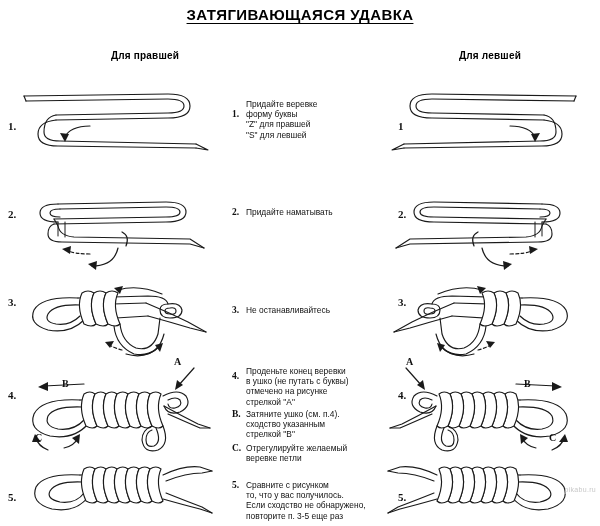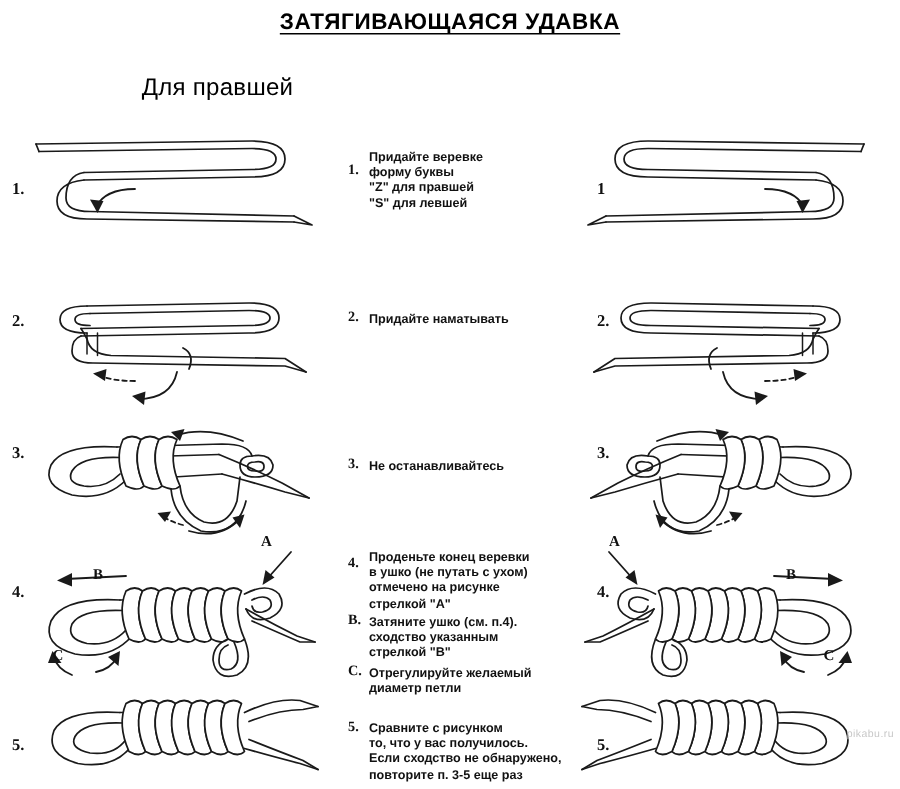--- a/index.html
+++ b/index.html
@@ -34,22 +34,22 @@
     font-weight: bold;
     letter-spacing: 0.4px;
     text-decoration: underline;
     text-underline-offset: 3px;
   }
 
   
   .col-head {
     position: absolute;
     top: 50px;
-    font-size: 16px;
-    font-weight: normal;
+    font-size: 10px;
+    font-weight: bold;
     letter-spacing: 0.2px;
   }
   .col-head.left  { left: 55px;  width: 180px; text-align: center; }
   .col-head.right { left: 400px; width: 180px; text-align: center; }
 
   
   .stepnum {
     position: absolute;
     font-family: "Liberation Serif", serif;
     font-size: 11px;
@@ -72,21 +72,20 @@
     position: absolute;
     left: 0px;
     font-family: "Liberation Serif", serif;
     font-weight: bold;
     font-size: 9.5px;
   }
   .instr .body {
     display: block;
     margin-left: 14px;
     white-space: pre-line;
-    font-weight: bold;
   }
 
   
   .dia {
     position: absolute;
   }
   .dia svg { display: block; overflow: visible; }
 
   .rope {
     fill: none;
@@ -143,20 +142,21 @@
   }
 </style>
 </head>
 <body>
 
 <div class="page">
 
   <div class="title">ЗАТЯГИВАЮЩАЯСЯ УДАВКА</div>
 
   <div class="col-head left">Для правшей</div>
+  <div class="col-head right">Для левшей</div>
 
   <div class="stepnum l" style="top:120px">1.</div>
   <div class="stepnum l" style="top:208px">2.</div>
   <div class="stepnum l" style="top:296px">3.</div>
   <div class="stepnum l" style="top:389px">4.</div>
   <div class="stepnum l" style="top:491px">5.</div>
 
   <div class="stepnum r" style="top:120px">1</div>
   <div class="stepnum r" style="top:208px">2.</div>
   <div class="stepnum r" style="top:296px">3.</div>
@@ -177,36 +177,36 @@
   </div>
 
   <div class="instr" style="top:305px">
     <span class="marker" style="top:0px">3.</span>
     <span class="body">Не останавливайтесь</span>
   </div>
 
   <div class="instr" style="top:366px">
     <span class="marker" style="top:5px">4.</span>
     <span class="body">Проденьте конец веревки
-в ушко (не путать с ухом)
+в ушко (не путать с буквы)
 отмечено на рисунке
 стрелкой "А"</span>
   </div>
 
   <div class="instr" style="top:409px">
     <span class="marker" style="top:0px">B.</span>
     <span class="body">Затяните ушко (см. п.4).
 сходство указанным
 стрелкой "B"</span>
   </div>
 
   <div class="instr" style="top:443px">
     <span class="marker" style="top:0px">C.</span>
     <span class="body">Отрегулируйте желаемый
-диаметр петли</span>
+веревке петли</span>
   </div>
 
   <div class="instr" style="top:480px">
     <span class="marker" style="top:0px">5.</span>
     <span class="body">Сравните с рисунком
 то, что у вас получилось.
 Если сходство не обнаружено,
 повторите п. 3-5 еще раз</span>
   </div>
 

